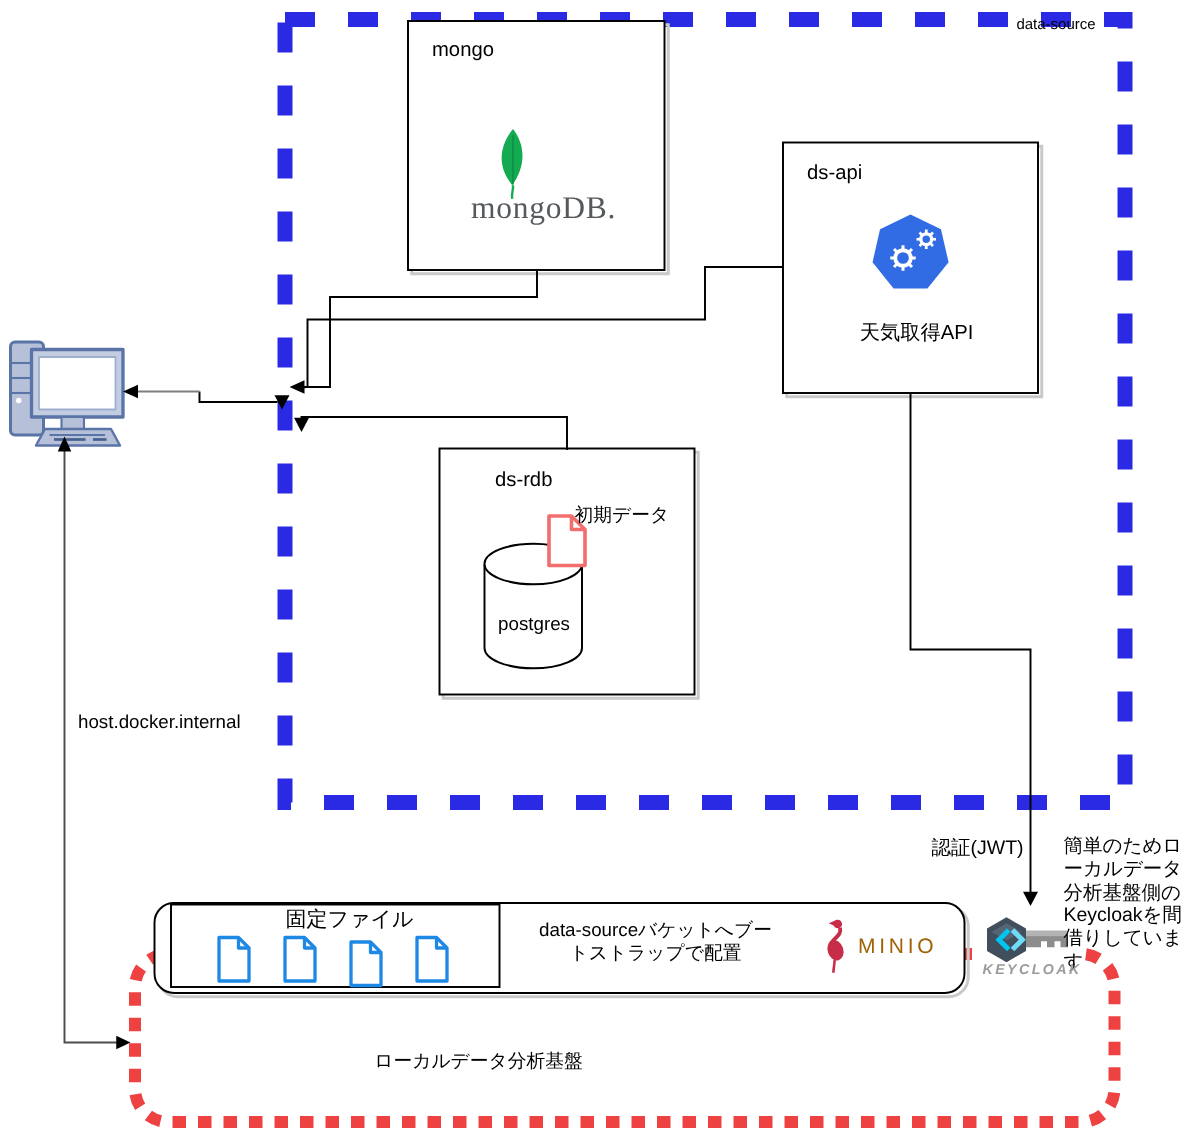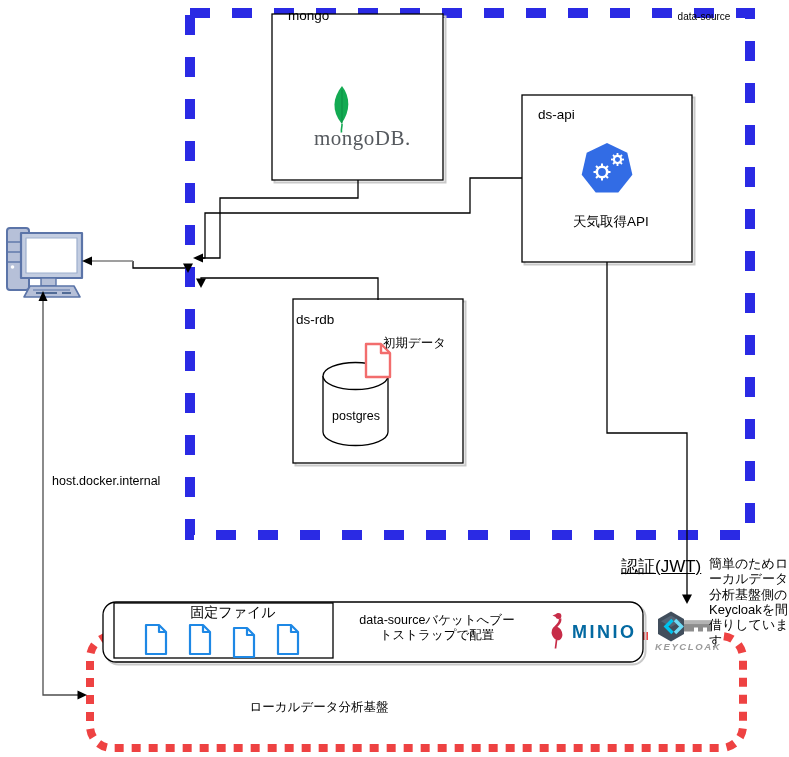--- a/index.html
+++ b/index.html
@@ -7,21 +7,21 @@
     position:relative;width:789px;height:757px;background:#ffffff;overflow:hidden;
     font-family:"Liberation Sans",sans-serif;color:#000;
   }
   #shapes{position:absolute;left:0;top:0;}
   .lbl{position:absolute;line-height:1.18;white-space:nowrap;}
   .wrap{white-space:normal;}
   .pre{white-space:pre-line;}
   .ctr{text-align:center;}
   .node-title{font-size:13.5px;}
   .mongo-wordmark{font-family:"Liberation Serif",serif;font-size:21px;color:#55595e;letter-spacing:.5px;}
-  .minio-wordmark{font-size:18px;font-weight:bold;color:#0369a1;letter-spacing:2.5px;}
+  .minio-wordmark{font-size:14px;font-weight:normal;color:#a16207;letter-spacing:2.5px;}
   .keycloak-wordmark{font-size:9.5px;font-weight:bold;color:#9b9b9b;letter-spacing:1.6px;}
 </style>
 </head>
 <body>
 
 <div id="canvas">
 
   <svg id="shapes" width="789" height="757" viewBox="0 0 789 757">
 
     <rect x="190" y="13" width="560" height="522" fill="none" stroke="#2a2ae4" stroke-width="10" stroke-dasharray="20 22"></rect>
@@ -159,35 +159,35 @@
       <polygon points="82,261 92,256.5 92,265.5"></polygon>
       <polygon points="193,258 203,253.5 203,262.5"></polygon>
       <polygon points="188,273 183,263.5 193,263.5"></polygon>
       <polygon points="201,288 196,278.5 206,278.5"></polygon>
       <polygon points="687,604 682,594.5 692,594.5"></polygon>
       <polygon points="43,291 38.5,301 47.5,301"></polygon>
       <polygon points="87,695 77.5,690.5 77.5,699.5"></polygon>
     </g>
   </svg>
 
-  <div class="lbl node-title" style="left:288px;top:8px;">mongo</div>
+  <div class="lbl node-title" style="left:288px;top:25px;">mongo</div>
   <div class="lbl mongo-wordmark ctr" style="left:314px;top:126px;width:84px;">mongoDB.</div>
 
   <div class="lbl node-title" style="left:538px;top:107px;">ds-api</div>
   <div class="lbl node-title ctr" style="left:561px;top:214px;width:100px;">天気取得API</div>
 
-  <div class="lbl node-title" style="left:296px;top:312px;text-align:center;">ds-rdb</div>
+  <div class="lbl node-title" style="left:330px;top:312px;text-align:center;">ds-rdb</div>
   <div class="lbl" style="left:383px;top:336px;font-size:12.5px;">初期データ</div>
   <div class="lbl ctr" style="left:326px;top:409px;width:60px;font-size:12.5px;">postgres</div>
 
   <div class="lbl wrap ctr" style="left:676px;top:11px;width:56px;font-size:10px;">data-source</div>
 
   <div class="lbl" style="left:52px;top:474px;font-size:12.5px;">host.docker.internal</div>
 
-  <div class="lbl" style="left:621px;top:557px;font-size:17px;text-decoration:underline;">認証(JWT)</div>
+  <div class="lbl" style="left:621px;top:557px;font-size:13px;">認証(JWT)</div>
 
   <div class="lbl pre" style="left:709px;top:556px;width:82px;font-size:13px;">簡単のためロ
 ーカルデータ
 分析基盤側の
 Keycloakを間
 借りしていま
 す</div>
 
   <div class="lbl ctr" style="left:183px;top:604px;width:100px;font-size:14px;">固定ファイル</div>
 

